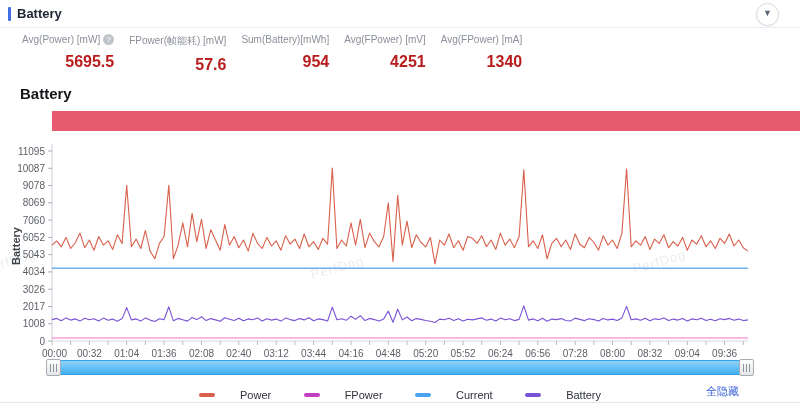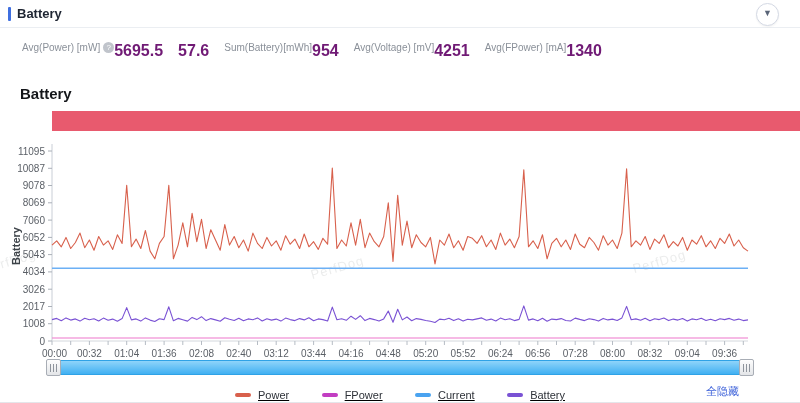--- a/index.html
+++ b/index.html
@@ -9,23 +9,23 @@
 
   
   .panel-header { position:absolute; top:0; left:0; width:800px; height:28px; border-bottom:1px solid #ebeef2; background:#fff; }
   .accent { position:absolute; left:8px; top:7px; width:3px; height:14px; background:#3f6fe0; border-radius:1px; }
   .panel-title { position:absolute; left:17px; top:6px; font-size:13px; font-weight:bold; color:#1f2633; }
   .collapse-btn { position:absolute; right:21px; top:3px; width:23px; height:23px; border-radius:50%; border:1px solid #d4d9e4; background:#fff; cursor:pointer; box-shadow:0 1px 2px rgba(0,0,0,0.05); }
   .caret { position:absolute; left:0; top:4px; width:100%; text-align:center; font-size:9px; color:#5a6578; }
 
   
   .stats-row { position:absolute; top:34px; left:22px; display:flex; gap:15px; align-items:flex-start; }
-  .stat { display:flex; flex-direction:row; align-items:center; }
+  .stat { display:flex; flex-direction:column; align-items:flex-end; }
   .stat-label { font-size:10px; color:#8a9099; white-space:nowrap; display:flex; align-items:center; gap:3px; }
-  .stat-value { margin-top:8px; font-size:16px; font-weight:bold; color:#701a75; }
+  .stat-value { margin-top:8px; font-size:16px; font-weight:bold; color:#b91c1c; }
   .help-icon { display:inline-block; width:11px; height:11px; border-radius:50%; background:#c0c4cb; color:#fff; font-size:8px; line-height:11px; text-align:center; }
 
   
   .section-title { position:absolute; top:85px; left:20px; font-size:15px; font-weight:bold; color:#14161a; }
   .banner { position:absolute; top:111px; left:52px; width:788px; height:20px; background:#e85a6e; color:#fff; font-size:10.5px; font-weight:bold; text-align:right; line-height:20px; cursor:pointer; }
 
   
   #chart-svg { position:absolute; top:138px; left:0; }
   .yt { font-size:10px; fill:#5a5f66; text-anchor:end; font-family:"Liberation Sans",sans-serif; }
   .xt { font-size:10px; fill:#5a5f66; font-family:"Liberation Sans",sans-serif; }
@@ -33,21 +33,21 @@
 
   
   .scrollbar { position:absolute; top:359px; left:46px; width:708px; height:17px; }
   .sb-track { position:absolute; left:6px; right:6px; top:1px; height:15px; background:linear-gradient(#8fd4fa,#41b0f2); border:1px solid #2fa2e6; border-radius:3px; cursor:grab; }
   .sb-handle { position:absolute; top:0; width:15px; height:17px; background:linear-gradient(#fdfdfd,#e3e5e8); border:1px solid #a8adb5; border-radius:2px; cursor:ew-resize; z-index:2; }
   .sb-handle.left { left:0; } .sb-handle.right { right:0; }
   .grip { position:absolute; left:3px; top:4px; width:8px; height:8px; background:repeating-linear-gradient(90deg,#8e949c 0 1px,transparent 1px 3px); }
 
   
   .legend { position:absolute; top:383px; left:0; width:800px; text-align:center; }
-  .legend-item { display:inline-flex; align-items:center; gap:7px; margin:0 14px; cursor:pointer;text-decoration:underline; }
+  .legend-item { display:inline-flex; align-items:center; gap:25px; margin:0 14px; cursor:pointer; }
   .swatch { display:inline-block; width:16px; height:4px; border-radius:2px; background:#999; }
   .legend-label { font-size:11px; color:#2d3138; }
   .hide-all { position:absolute; top:384px; left:686px; font-size:11px; color:#3a5fd9; cursor:pointer; text-decoration:none;margin-left:20px; }
 
   
   .watermark { position:absolute; font-size:13px; color:rgba(60,64,70,0.10); transform:rotate(-16deg); letter-spacing:1px; pointer-events:none; white-space:nowrap; }
 </style>
 </head>
 <body>
 
@@ -70,28 +70,29 @@
 
   <div class="stats-row">
     <div class="stat">
       <div class="stat-label">
         <span>Avg(Power) [mW]</span>
         <span class="help-icon">?</span>
       </div>
       <div class="stat-value">5695.5</div>
     </div>
     <div class="stat">
+      <div class="stat-label">FPower(帧能耗) [mW]</div>
       <div class="stat-value">57.6</div>
     </div>
     <div class="stat">
       <div class="stat-label">Sum(Battery)[mWh]</div>
       <div class="stat-value">954</div>
     </div>
     <div class="stat">
-      <div class="stat-label">Avg(Voltage) [mV]</div>
+      <div class="stat-label">Avg(FPower) [mV]</div>
       <div class="stat-value">4251</div>
     </div>
     <div class="stat">
       <div class="stat-label">Avg(FPower) [mA]</div>
       <div class="stat-value">1340</div>
     </div>
   </div>
 
   <div class="section-title">Battery</div>
   <div class="banner" style="background: rgb(232, 90, 110);">

